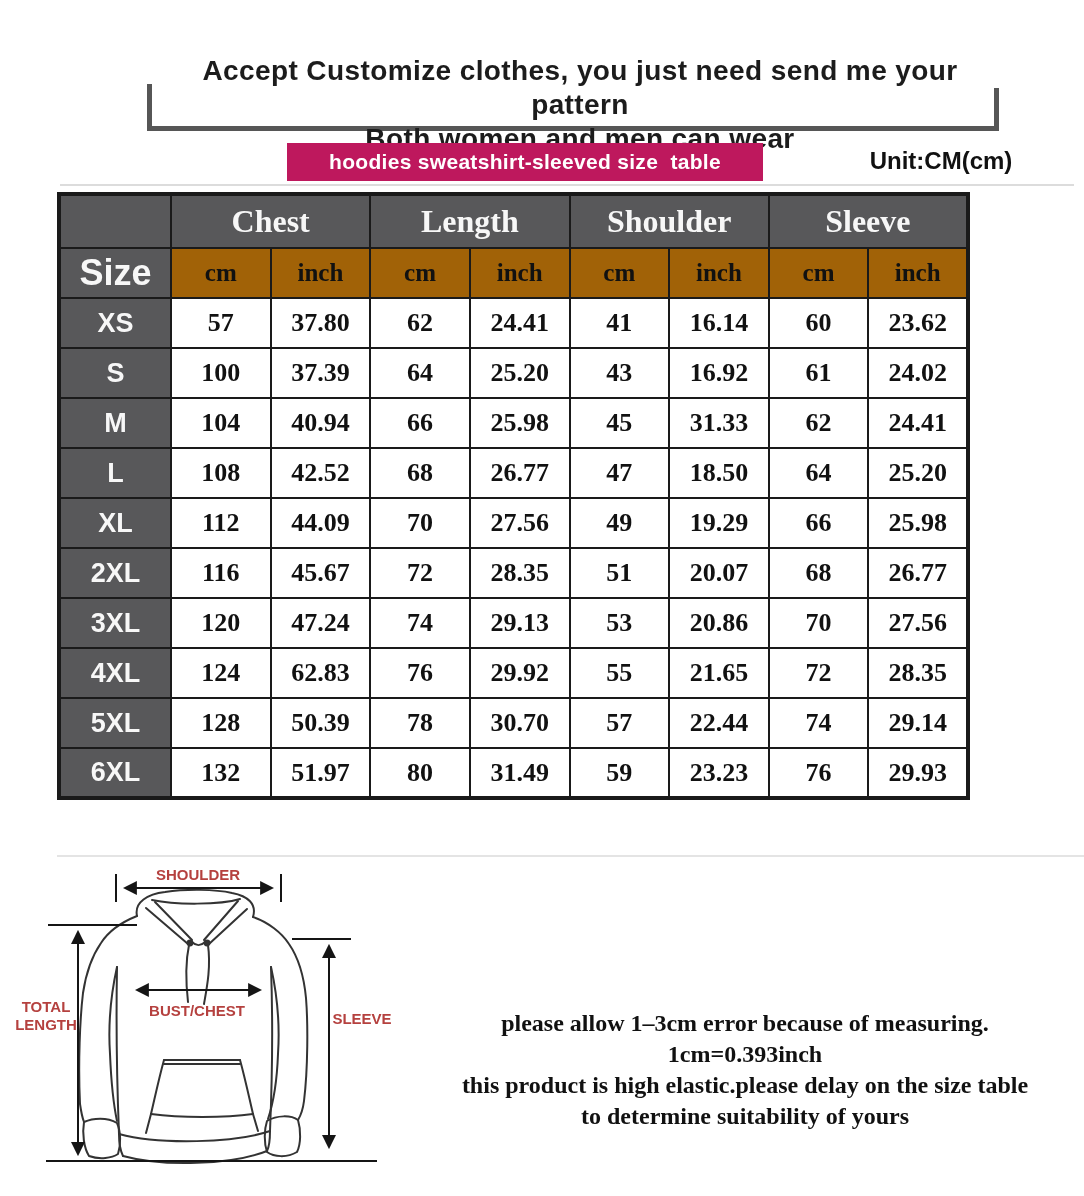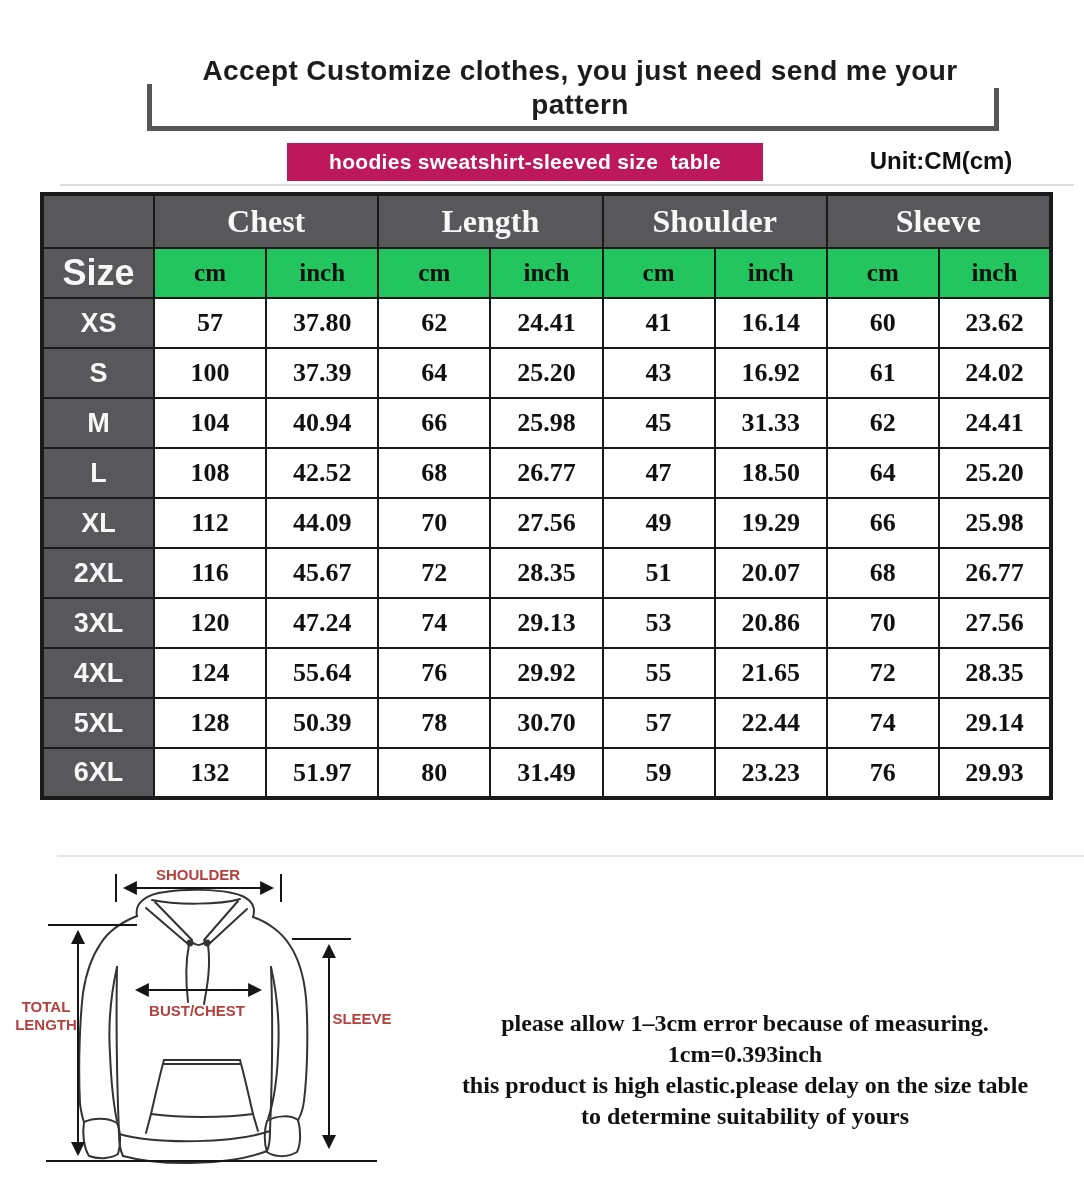--- a/index.html
+++ b/index.html
@@ -18,31 +18,31 @@
   .banner{position:absolute;left:287px;top:143px;width:476px;height:38px;background:#be185d;
         color:#ffffff;font-weight:bold;font-size:21px;display:flex;align-items:center;
         justify-content:center;white-space:pre;letter-spacing:.3px;}
   .seam{position:absolute;background:#dcdcdc;height:2px;}
   .seam1{left:60px;top:184px;width:1014px;}
   .seam2{left:57px;top:855px;width:1027px;background:#e4e4e4;}
   .unit{position:absolute;left:858px;top:147px;width:166px;text-align:center;
         font-weight:bold;font-size:24px;color:#111111;}
 
   
-  table.size-table{position:absolute;left:40px;top:192px;width:1013px;
+  table.size-table{position:absolute;left:57px;top:192px;width:913px;
         border-collapse:collapse;table-layout:fixed;border:4px solid #1a1a1a;}
   .size-table th,.size-table td{border:2px solid #1a1a1a;text-align:center;
         vertical-align:middle;padding:0;overflow:hidden;}
   .size-table tr{height:50px;}
   .size-table tr.group-row{height:54px;}
   .dark{background:#58585a;color:#f7f7f7;}
   .group-h{font-family:"Liberation Serif",serif;font-weight:bold;font-size:32px;}
   .size-h{font-family:"Liberation Sans",sans-serif;font-weight:bold;font-size:36px;}
   .unit-h{font-family:"Liberation Serif",serif;font-weight:bold;font-size:25px;
-        background:#22c55e;color:#111111;}
+        background:#a16207;color:#111111;}
   .size-lbl{font-family:"Liberation Sans",sans-serif;font-weight:bold;font-size:27px;}
   .val{font-family:"Liberation Serif",serif;font-weight:bold;font-size:26px;
         background:#ffffff;color:#111111;}
 
   
   .diagram{position:absolute;left:0px;top:852px;width:430px;height:344px;}
   .diagram .outline{fill:none;stroke:#333333;stroke-width:2;stroke-linecap:round;stroke-linejoin:round;}
   .diagram .meas{fill:none;stroke:#151515;stroke-width:2;}
   .diagram text{font-family:"Liberation Sans",sans-serif;font-weight:bold;font-size:15px;
         fill:#b5413f;text-anchor:middle;}
@@ -55,20 +55,21 @@
 </head>
 <body>
 
 <div class="page">
 
   <div class="hdr-br hdr-br-left"></div>
   <div class="hdr-br hdr-br-bottom"></div>
   <div class="hdr-br hdr-br-right"></div>
   <div class="header-title">
     <div>Accept Customize clothes, you just need send me your pattern</div>
+    <div>Both women and men can wear</div>
   </div>
 
   <div class="seam seam1"></div>
   <div class="banner">hoodies sweatshirt-sleeved size  table</div>
   <div class="unit">Unit:CM(cm)</div>
 
   <table class="size-table">
     <colgroup>
       <col style="width:112px">
         <col>
@@ -174,21 +175,21 @@
         <td class="val">74</td>
         <td class="val">29.13</td>
         <td class="val">53</td>
         <td class="val">20.86</td>
         <td class="val">70</td>
         <td class="val">27.56</td>
       </tr>
       <tr>
         <th class="dark size-lbl">4XL</th>
         <td class="val">124</td>
-        <td class="val">55.64</td>
+        <td class="val">62.83</td>
         <td class="val">76</td>
         <td class="val">29.92</td>
         <td class="val">55</td>
         <td class="val">21.65</td>
         <td class="val">72</td>
         <td class="val">28.35</td>
       </tr>
       <tr>
         <th class="dark size-lbl">5XL</th>
         <td class="val">128</td>

